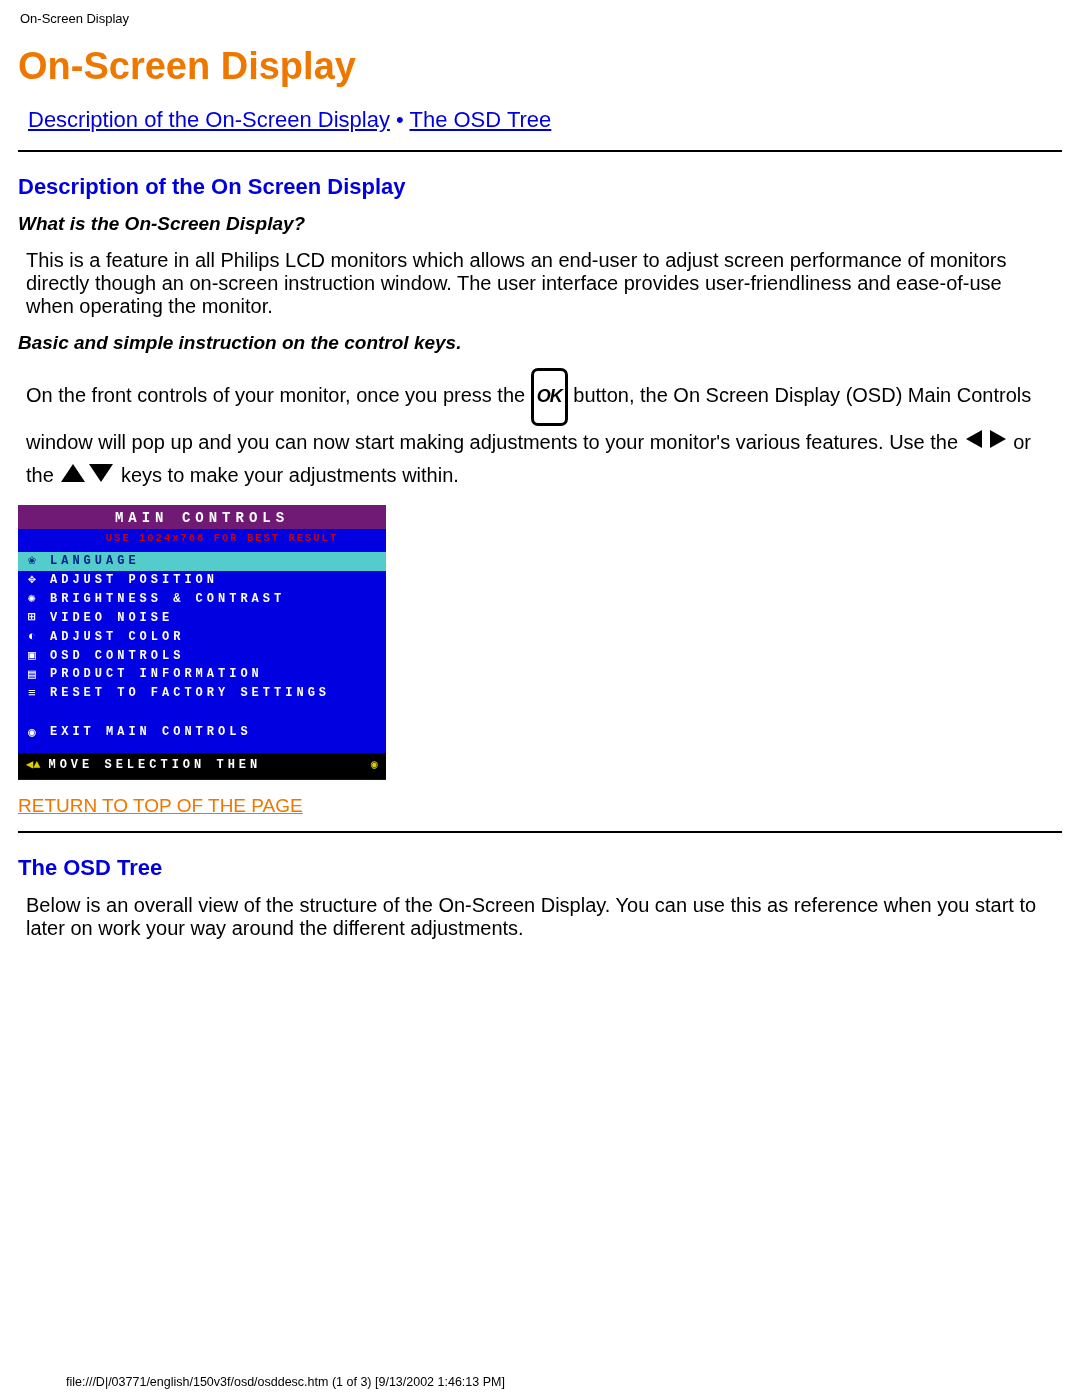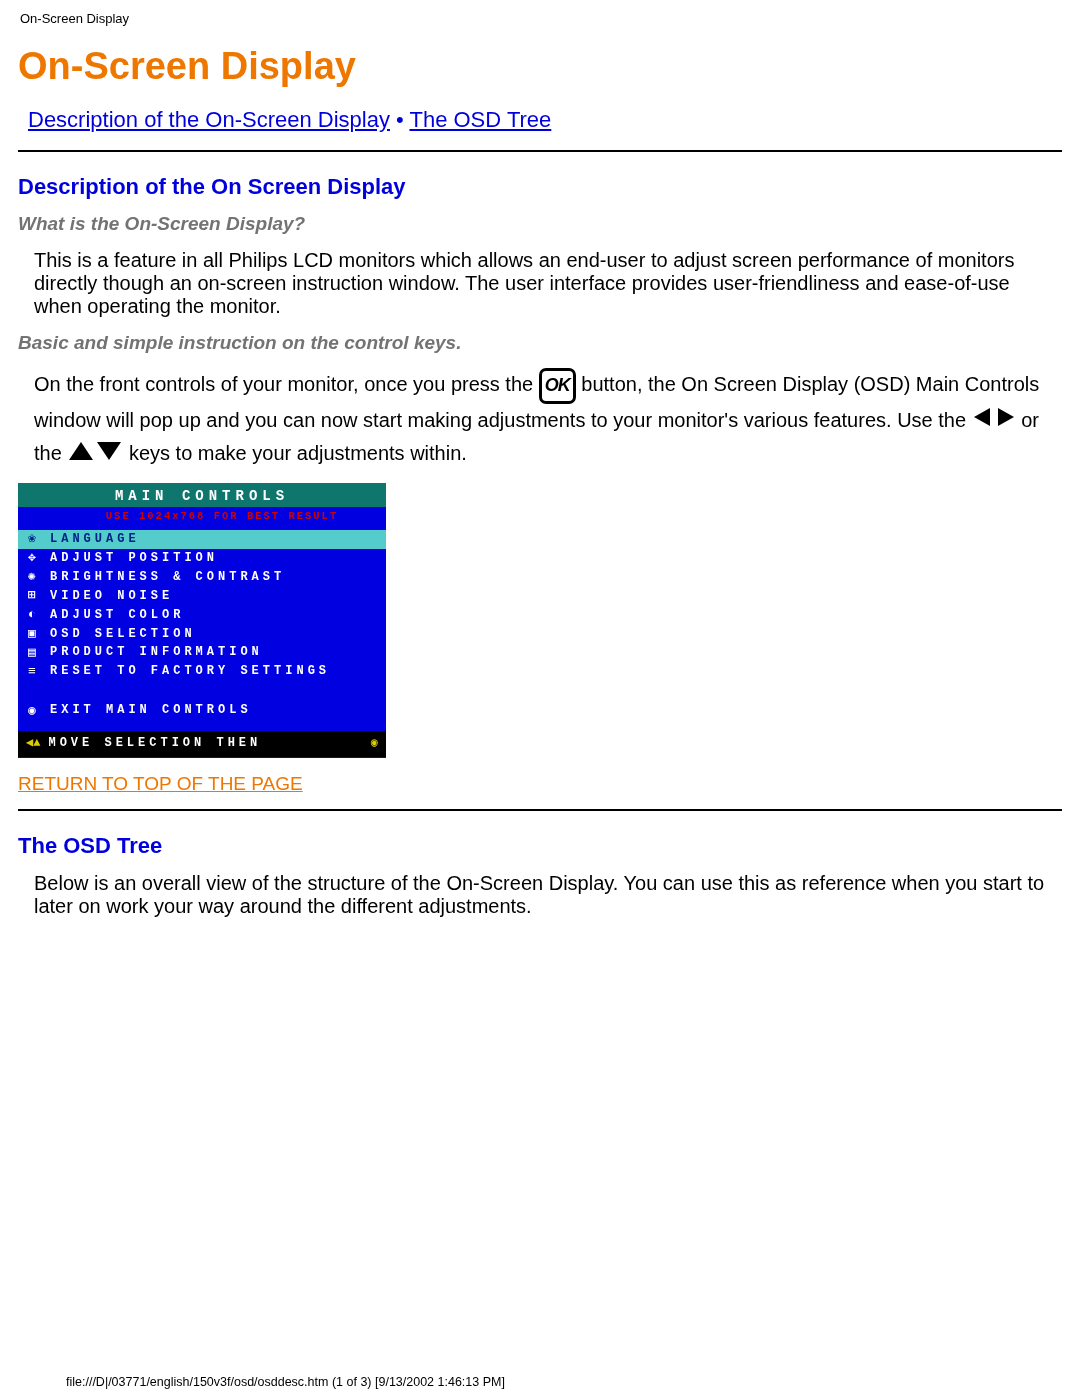--- a/index.html
+++ b/index.html
@@ -35,38 +35,38 @@
     border-top: 2px solid #000;
     margin: 14px 0;
   }
   h2 {
     color: #0000dd;
     font-size: 22px;
     font-weight: bold;
     margin: 22px 0 14px 0;
   }
   .sub {
-    color: #737373;
+    color: #000000;
     font-style: italic;
     font-weight: bold;
     font-size: 19px;
     margin: 14px 0 14px 0;
   }
   p {
-    margin: 8px 16px;
+    margin: 8px 8px;
     font-size: 20px;
   }
   .inline-para {
     line-height: 1.6;
   }
   .ok-btn {
     display: inline-block;
     border: 3px solid #000;
     border-radius: 7px;
-    padding: 5px 3px;
+    padding: 16px 3px;
     font-weight: 900;
     font-size: 18px;
     font-style: italic;
     letter-spacing: -1px;
     vertical-align: middle;
     line-height: 1.1;
   }
   .tri {
     display: inline-block;
     vertical-align: middle;
@@ -76,21 +76,21 @@
     width: 368px;
     background: #0000e0;
     font-family: "Courier New", monospace;
     font-weight: bold;
     letter-spacing: 4px;
     font-size: 13px;
     padding-bottom: 1px;
     margin-top: 12px;
   }
   .osd-title {
-    background: #0f766e;
+    background: #701a75;
     color: #fff;
     text-align: center;
     padding: 5px 0 3px 0;
     font-size: 14px;
     letter-spacing: 5px;
   }
   .osd-sub {
     color: #d00000;
     text-align: center;
     font-size: 10.5px;
@@ -207,21 +207,21 @@
   <div class="osd-row">
     <span class="ico">⊞</span>
     <span>VIDEO NOISE</span>
   </div>
   <div class="osd-row">
     <span class="ico">◐</span>
     <span>ADJUST COLOR</span>
   </div>
   <div class="osd-row">
     <span class="ico">▣</span>
-    <span>OSD SELECTION</span>
+    <span>OSD CONTROLS</span>
   </div>
   <div class="osd-row">
     <span class="ico">▤</span>
     <span>PRODUCT INFORMATION</span>
   </div>
   <div class="osd-row">
     <span class="ico">≡</span>
     <span>RESET TO FACTORY SETTINGS</span>
   </div>
 

